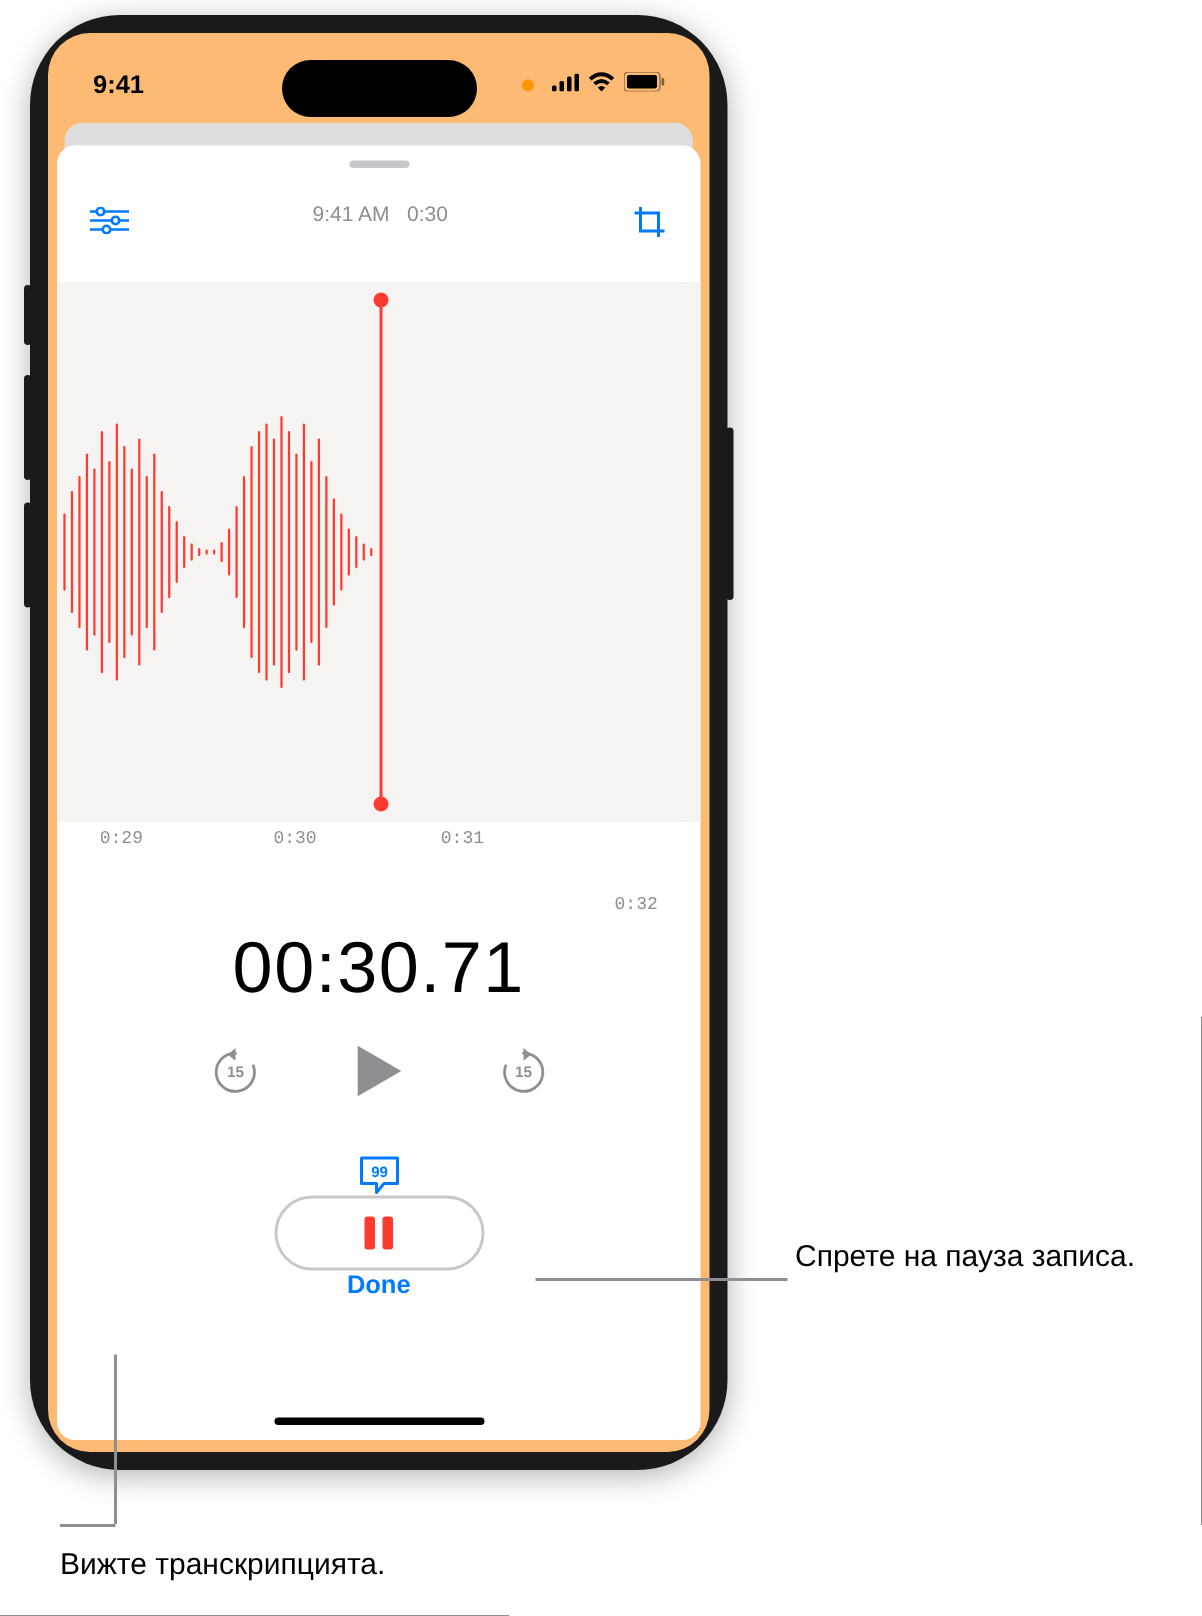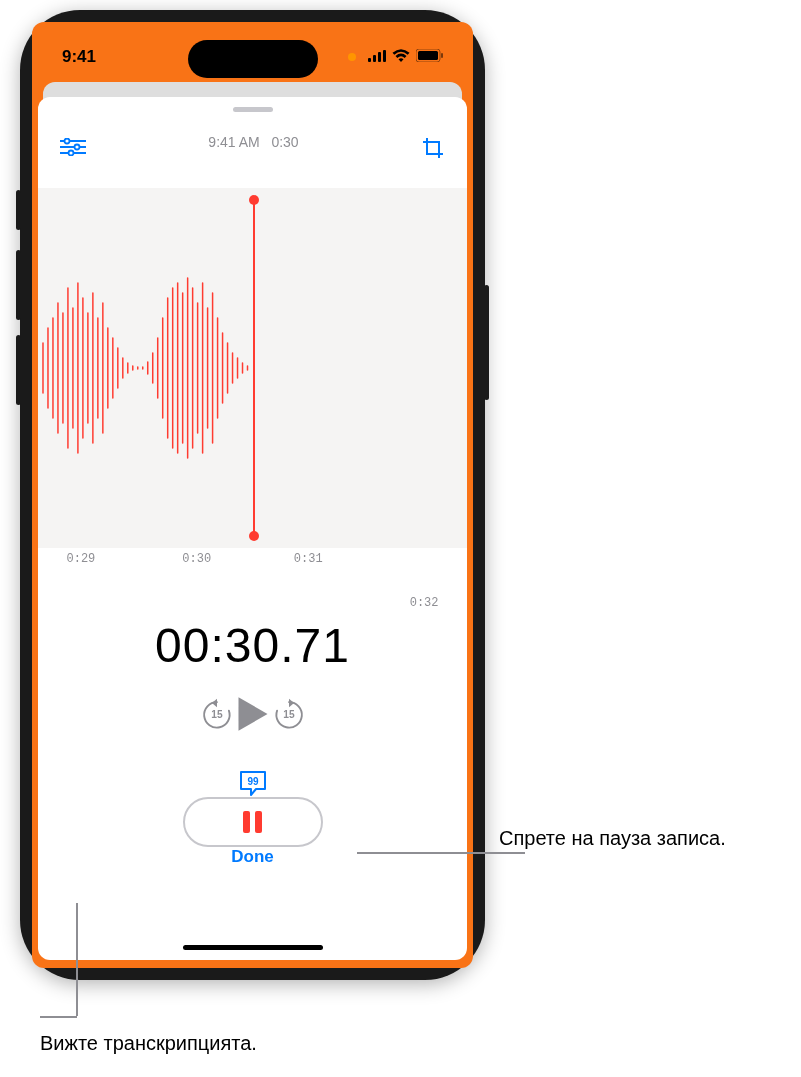--- a/index.html
+++ b/index.html
@@ -21,22 +21,22 @@
       width: 465px;
       height: 970px;
       border-radius: 60px;
       background: #1a1a1a;
       padding: 12px;
       box-shadow: 0 4px 20px rgba(0,0,0,0.3);
     }
     .phone-screen {
       width: 100%;
       height: 100%;
-      border-radius: 12px;
-      background: #f97316;
+      border-radius: 28px;
+      background: #fdba74;
       overflow: hidden;
       position: relative;
     }
     .side-button {
       position: absolute;
       background: #1a1a1a;
       border-radius: 3px;
     }
     .side-button.right {
       right: -4px;
@@ -205,20 +205,21 @@
       font-size: 48px;
       font-weight: 400;
       font-variant-numeric: tabular-nums;
       margin-top: 30px;
       letter-spacing: 1px;
     }
     .playback-controls {
       display: flex;
       justify-content: center;
       align-items: center;
+      gap: 60px;
       margin-top: 22px;
     }
     .skip-btn {
       width: 34px;
       height: 34px;
       color: #8e8e93;
       display:flex;
       align-items:center;
       justify-content:center;
     }
@@ -278,21 +279,21 @@
       background: #000;
       border-radius: 3px;
     }
     .callout {
       position: absolute;
       font-size: 20px;
       color: #000;
       line-height: 1.35;
     }
     .callout.c1 {
-      left: 499px;
+      left: 530px;
       top: 825px;
       width: 240px;
     }
     .callout.c2 {
       left: 40px;
       top: 1030px;
       width: 400px;
     }
     .callout-line {
       position: absolute;

